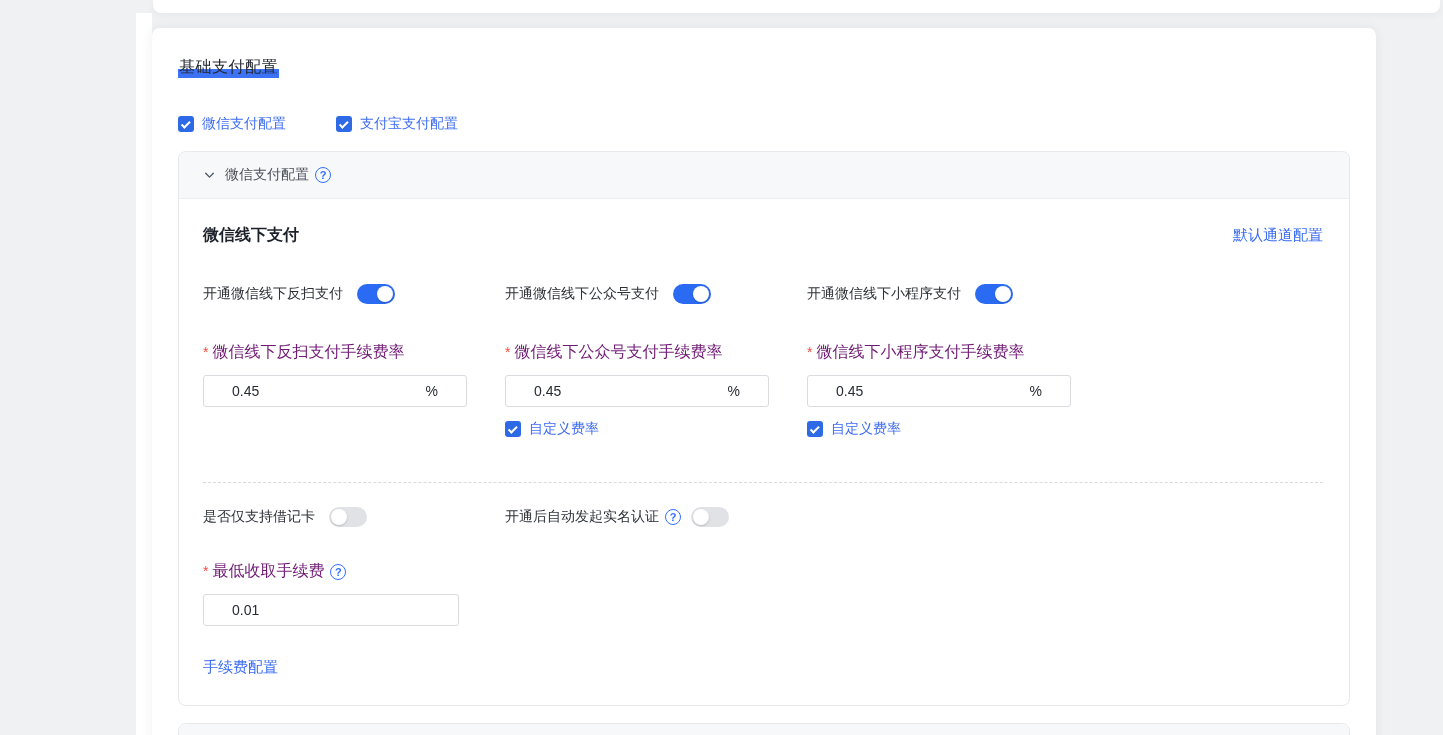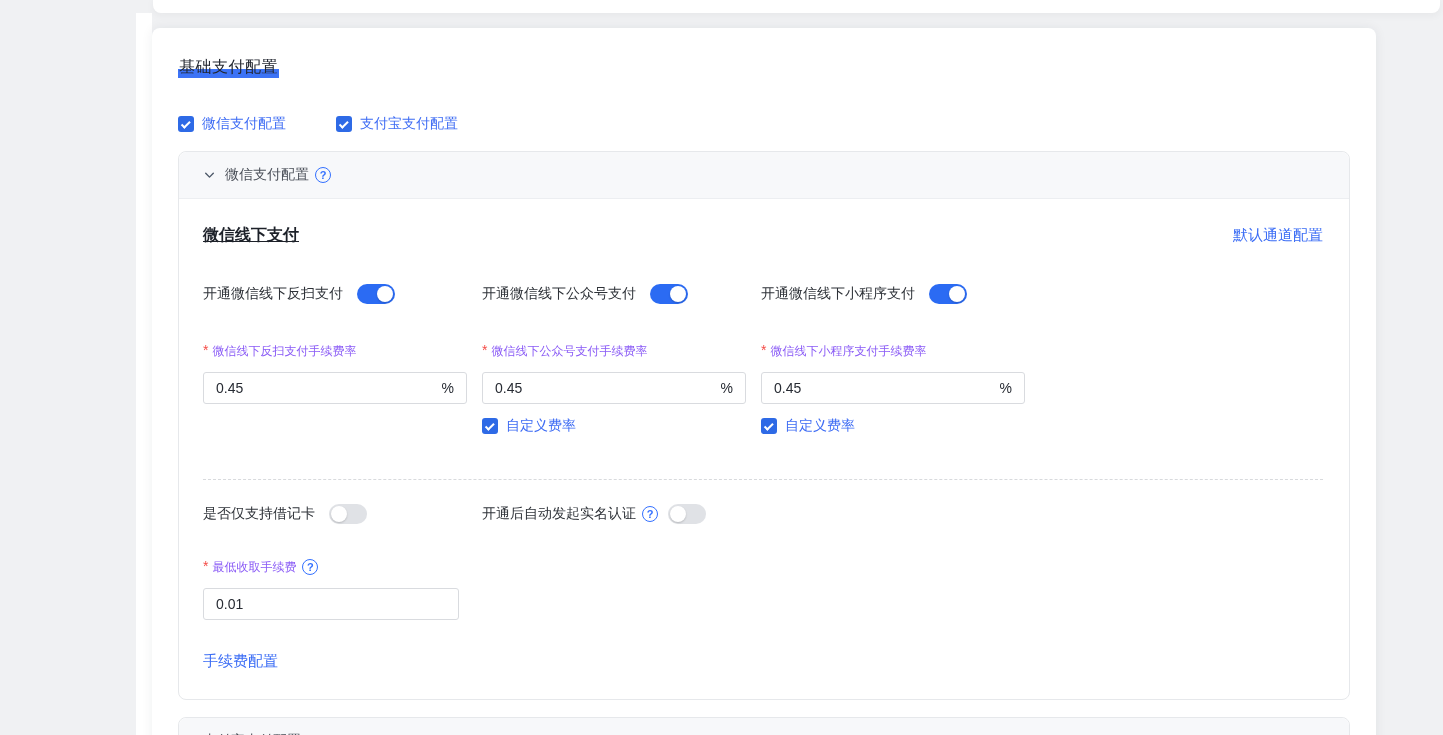--- a/index.html
+++ b/index.html
@@ -28,40 +28,40 @@
   .panel-header { height:47px; background:#f7f8fa; border-bottom:1px solid #eceef1;
     border-radius:8px 8px 0 0; display:flex; align-items:center; padding:0 24px; cursor:pointer; }
   .chevron { width:13px; height:13px; flex:0 0 auto; margin-right:9px; display:block; }
   .panel-header-title { font-size:14px; color:#4a4f58; }
   .qicon { width:16px; height:16px; border-radius:50%; border:1px solid #3370ff; color:#3370ff;
     font-size:11px; font-weight:700; display:inline-flex; align-items:center; justify-content:center;
     margin-left:6px; flex:0 0 auto; cursor:pointer; }
   .panel-body { padding:0 26px 28px 24px; }
 
   .section-row { display:flex; align-items:center; justify-content:space-between; margin-top:26px; }
-  .section-title { font-size:16px; font-weight:700; color:#1d2129;text-decoration:underline; }
+  .section-title { font-size:16px; font-weight:700; color:#1d2129; }
   .link { font-size:15px; color:#3a6cf5; cursor:pointer; text-decoration:none; }
 
-  .grid3 { display:grid; grid-template-columns:264px 264px 264px; column-gap:15px; }
+  .grid3 { display:grid; grid-template-columns:264px 264px 264px; column-gap:38px; }
   .toggle-row { margin-top:38px; }
   .toggle-cell { display:flex; align-items:center; }
   .toggle-label { font-size:14px; color:#2e3238; margin-right:14px; white-space:nowrap; }
   .switch { width:38px; height:20px; border-radius:10px; position:relative; cursor:pointer; flex:0 0 auto; }
   .switch.on { background:#2b6bf3; }
   .switch.off { background:#e0e2e6; }
   .switch .knob { position:absolute; top:2px; width:16px; height:16px; border-radius:50%;
     background:#fff; box-shadow:0 1px 2px rgba(0,0,0,.18); }
   .switch.on .knob { right:2px; }
   .switch.off .knob { left:2px; }
 
   .fields-row { margin-top:38px; }
-  .field-label { font-size:12px; color:#8b5cf6; white-space:nowrap; }
+  .field-label { font-size:16px; color:#701a75; white-space:nowrap; }
   .req::before { content:"*"; color:#f54a45; margin-right:4px; font-size:14px; }
   .input-wrap { margin-top:12px; height:32px; border:1px solid #d9dbdf; border-radius:3px;
-    background:#fff; display:flex; align-items:center; padding:0 12px; }
+    background:#fff; display:flex; align-items:center; padding:0 28px; }
   .input-wrap input { border:none; outline:none; flex:1 1 auto; font-size:14px; color:#272b33;
     font-family:"Liberation Sans","DejaVu Sans",sans-serif; background:transparent; min-width:0; }
   .suffix { font-size:14px; color:#272b33; flex:0 0 auto; }
   .sub-cbx { margin-top:13px; }
   .sub-cbx .cbx-label { color:#3e6cf4; }
 
   .dashed-divider { margin-top:44px; border-top:1px dashed #d8dadd; height:0; }
 
   .toggle-row2 { margin-top:24px; }
   .label-row2 { margin-top:34px; display:flex; align-items:center; }

